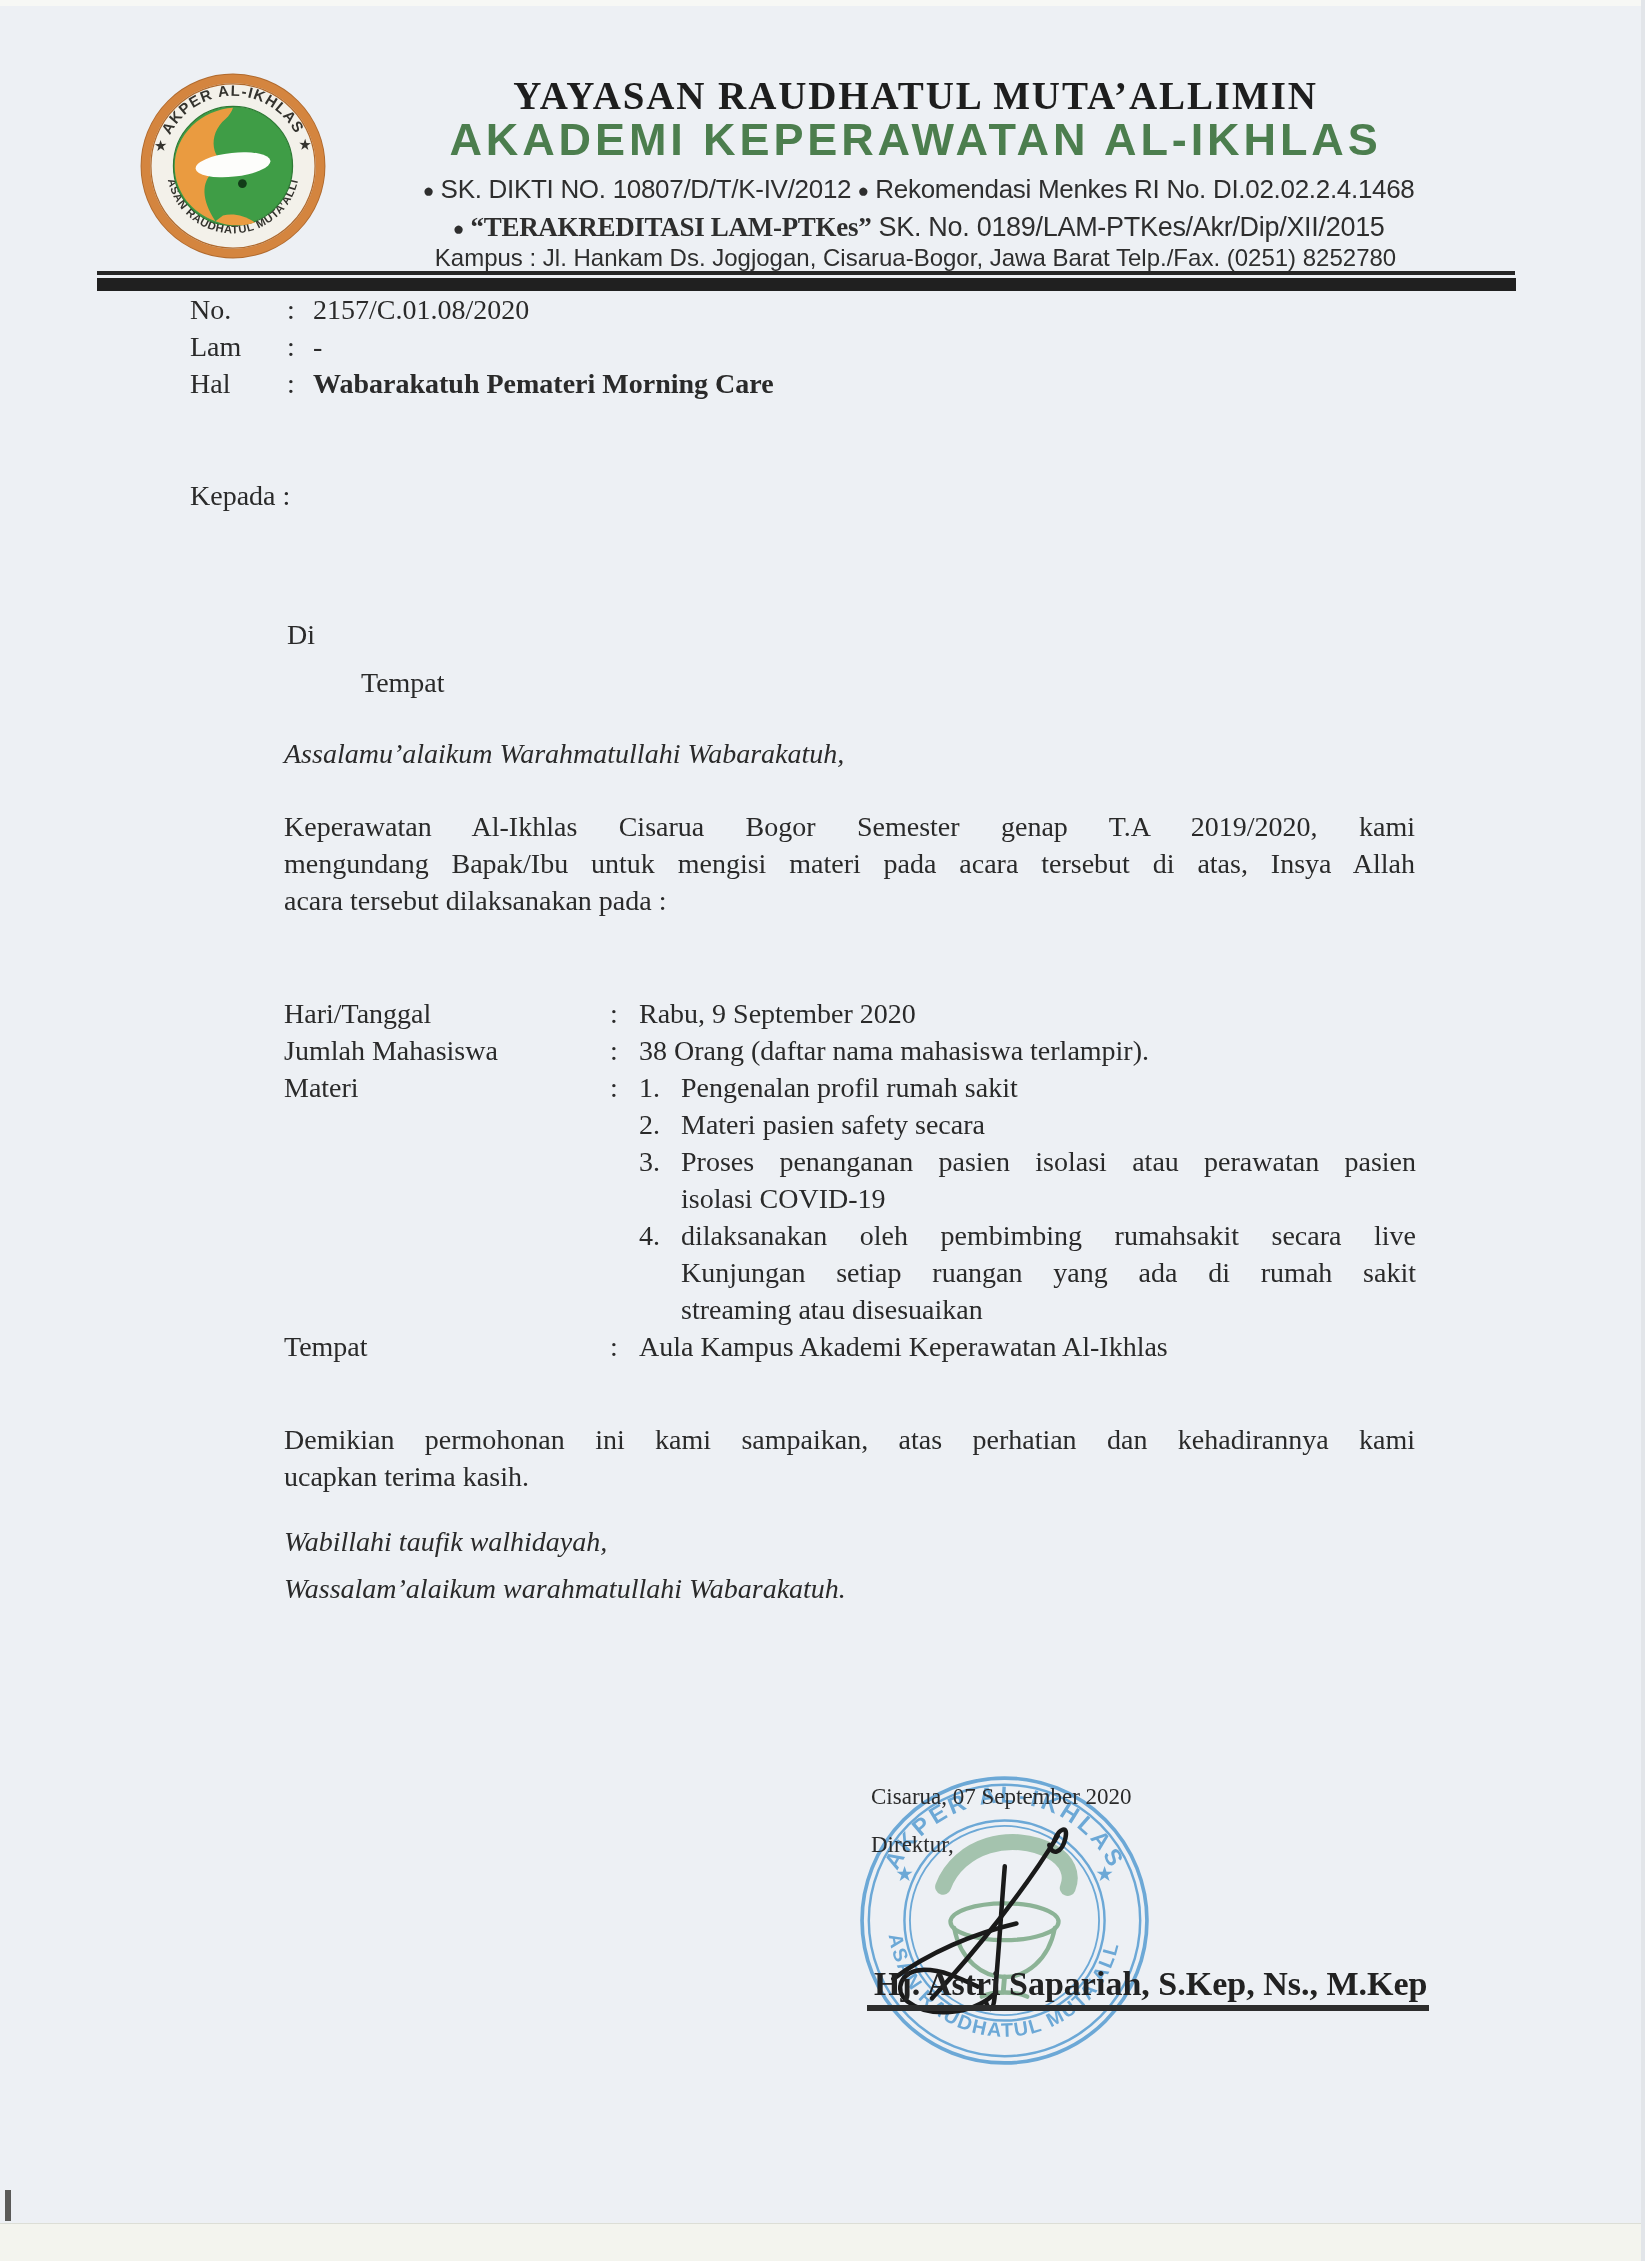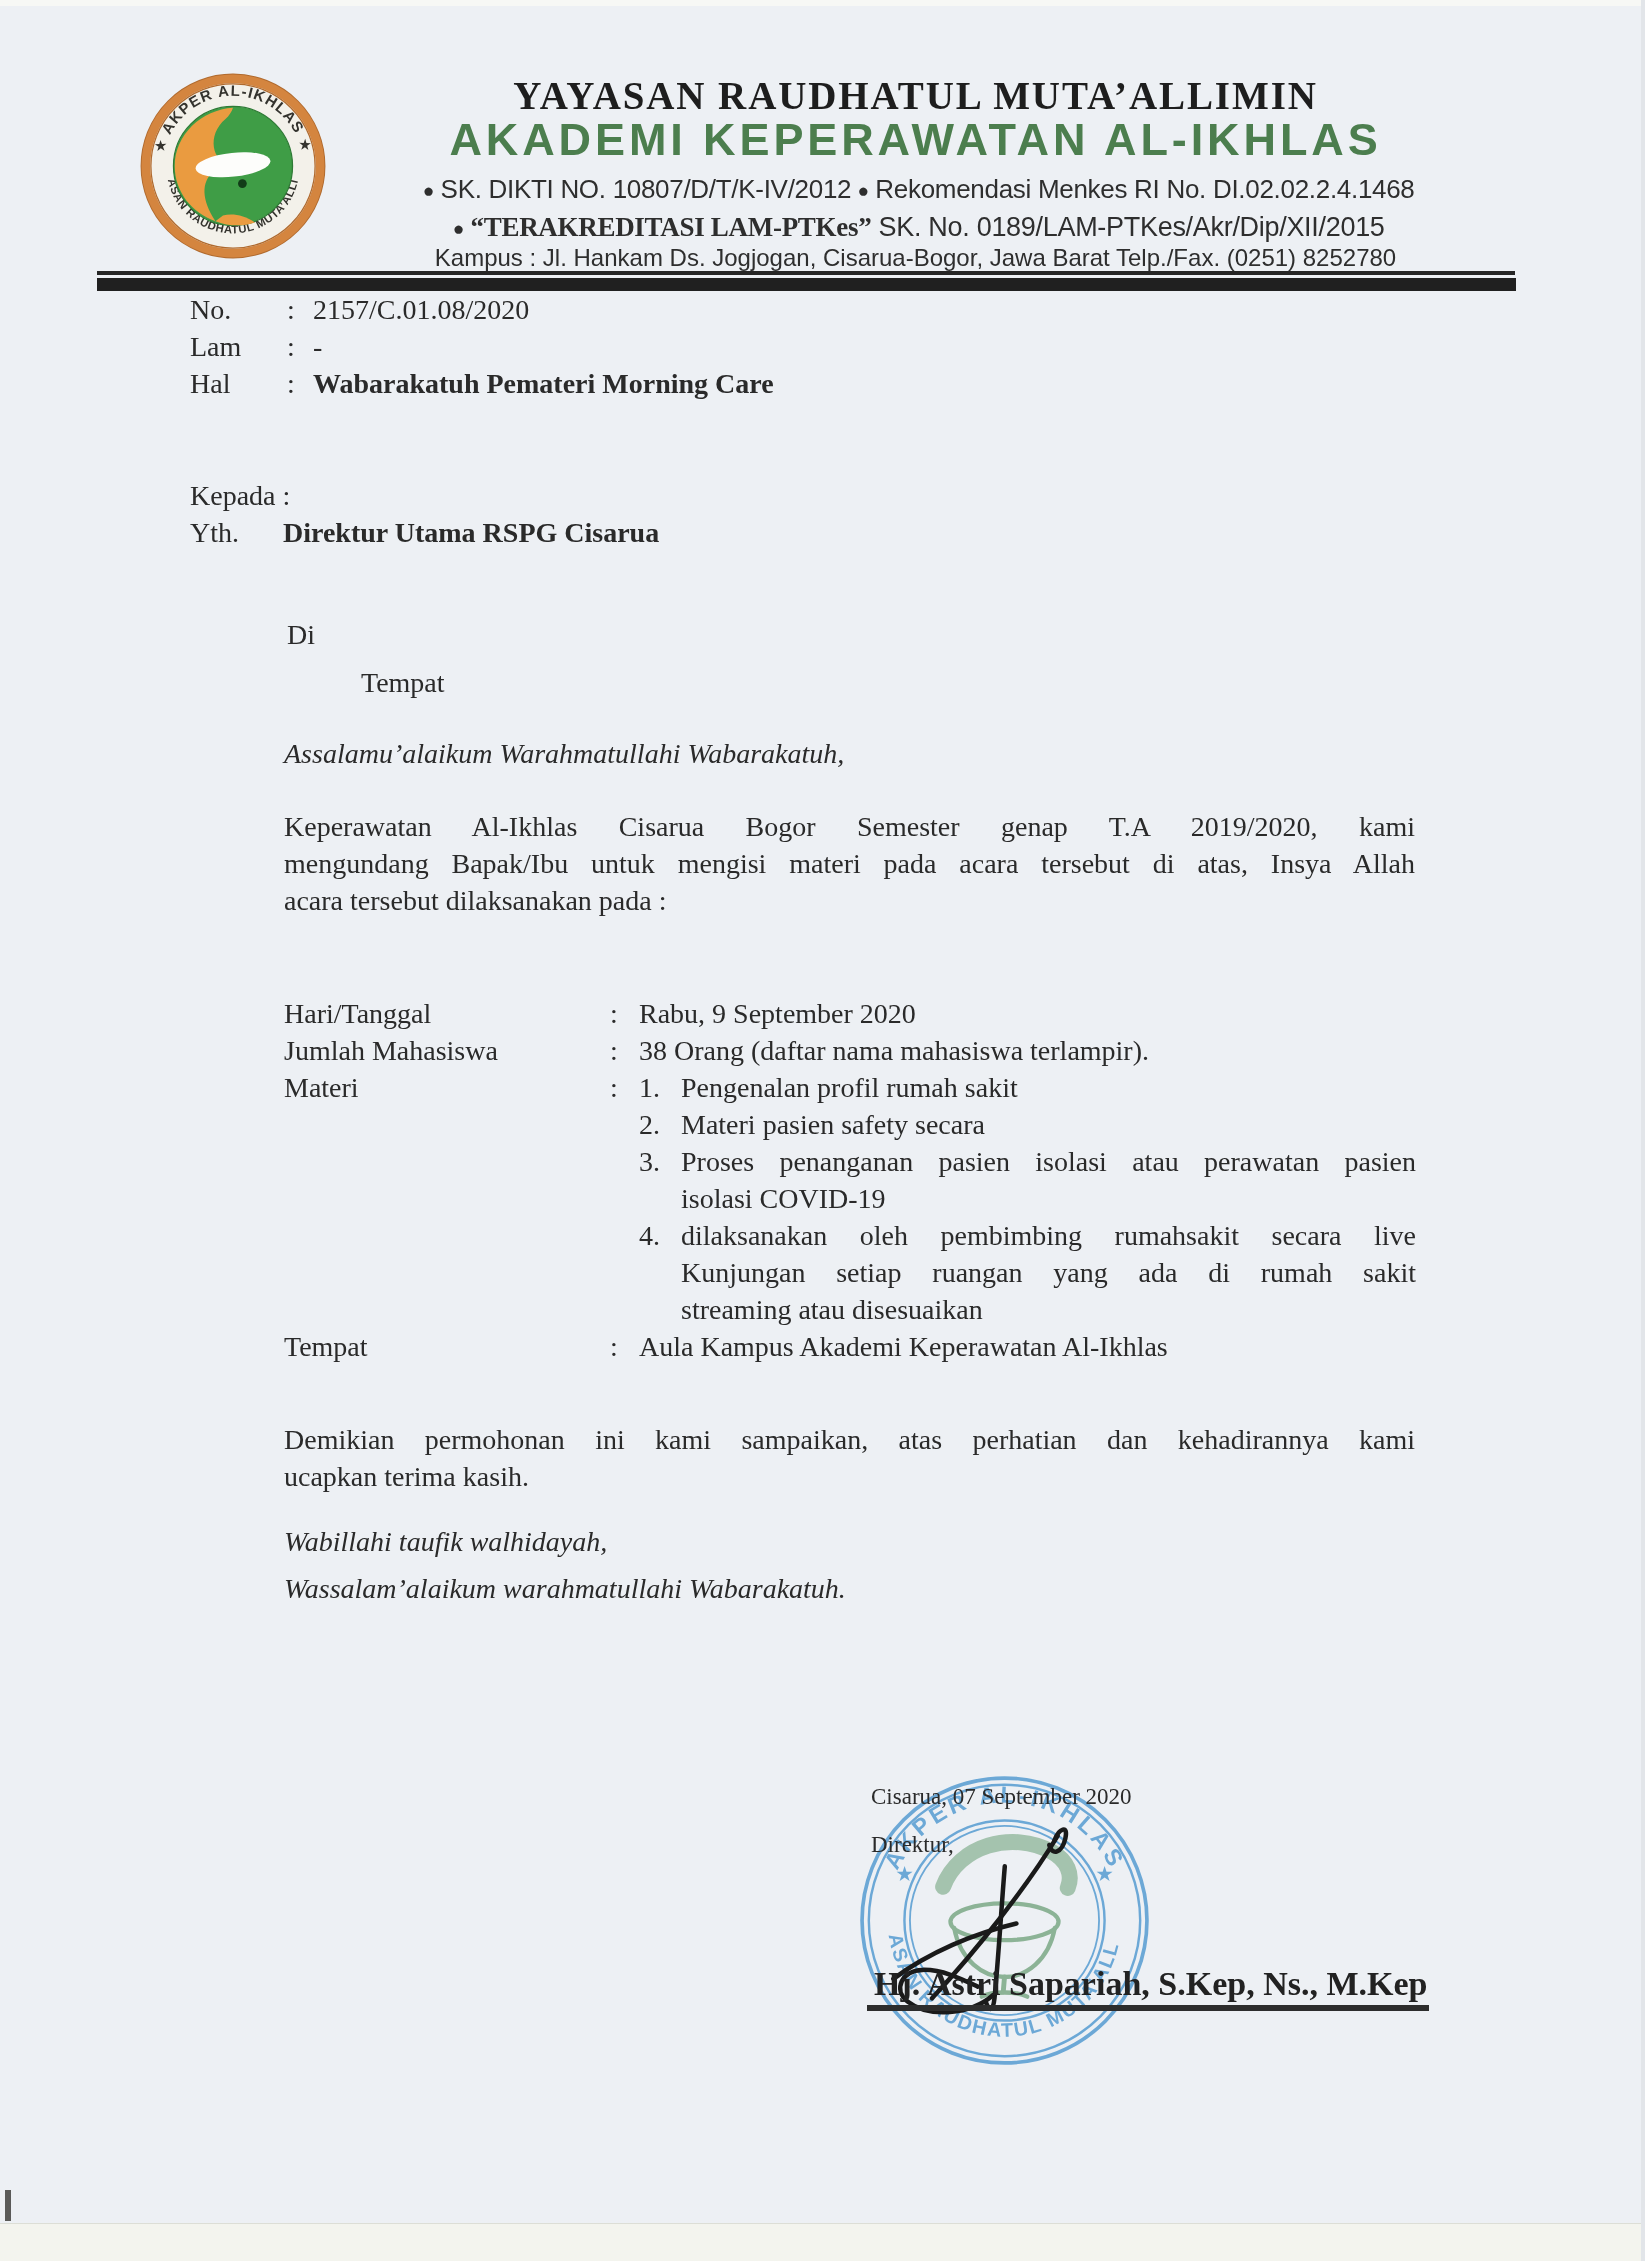--- a/index.html
+++ b/index.html
@@ -120,24 +120,20 @@
       <span>-</span>
     </div>
     <div class="rrow">
       <span class="rlabel">Hal</span>
       <span class="rcolon">:</span>
       <span class="bold">Wabarakatuh Pemateri Morning Care</span>
     </div>
   </div>
 
   <div class="abs kepada bodytext">Kepada :</div>
-  <div class="abs yth bodytext">
-    <span class="yth-label">Yth.</span>
-    <span class="bold">Direktur Utama RSPG Cisarua</span>
-  </div>
   <div class="abs di bodytext">Di</div>
   <div class="abs tempat-r bodytext">Tempat</div>
 
   <div class="abs salutation bodytext">Assalamu’alaikum Warahmatullahi Wabarakatuh,</div>
 
   <div class="abs para bodytext">
     <div class="jl">Keperawatan Al-Ikhlas Cisarua Bogor Semester genap T.A 2019/2020, kami</div>
     <div class="jl">mengundang Bapak/Ibu untuk mengisi materi pada acara tersebut di atas, Insya Allah</div>
     <div>acara tersebut dilaksanakan pada :</div>
   </div>

